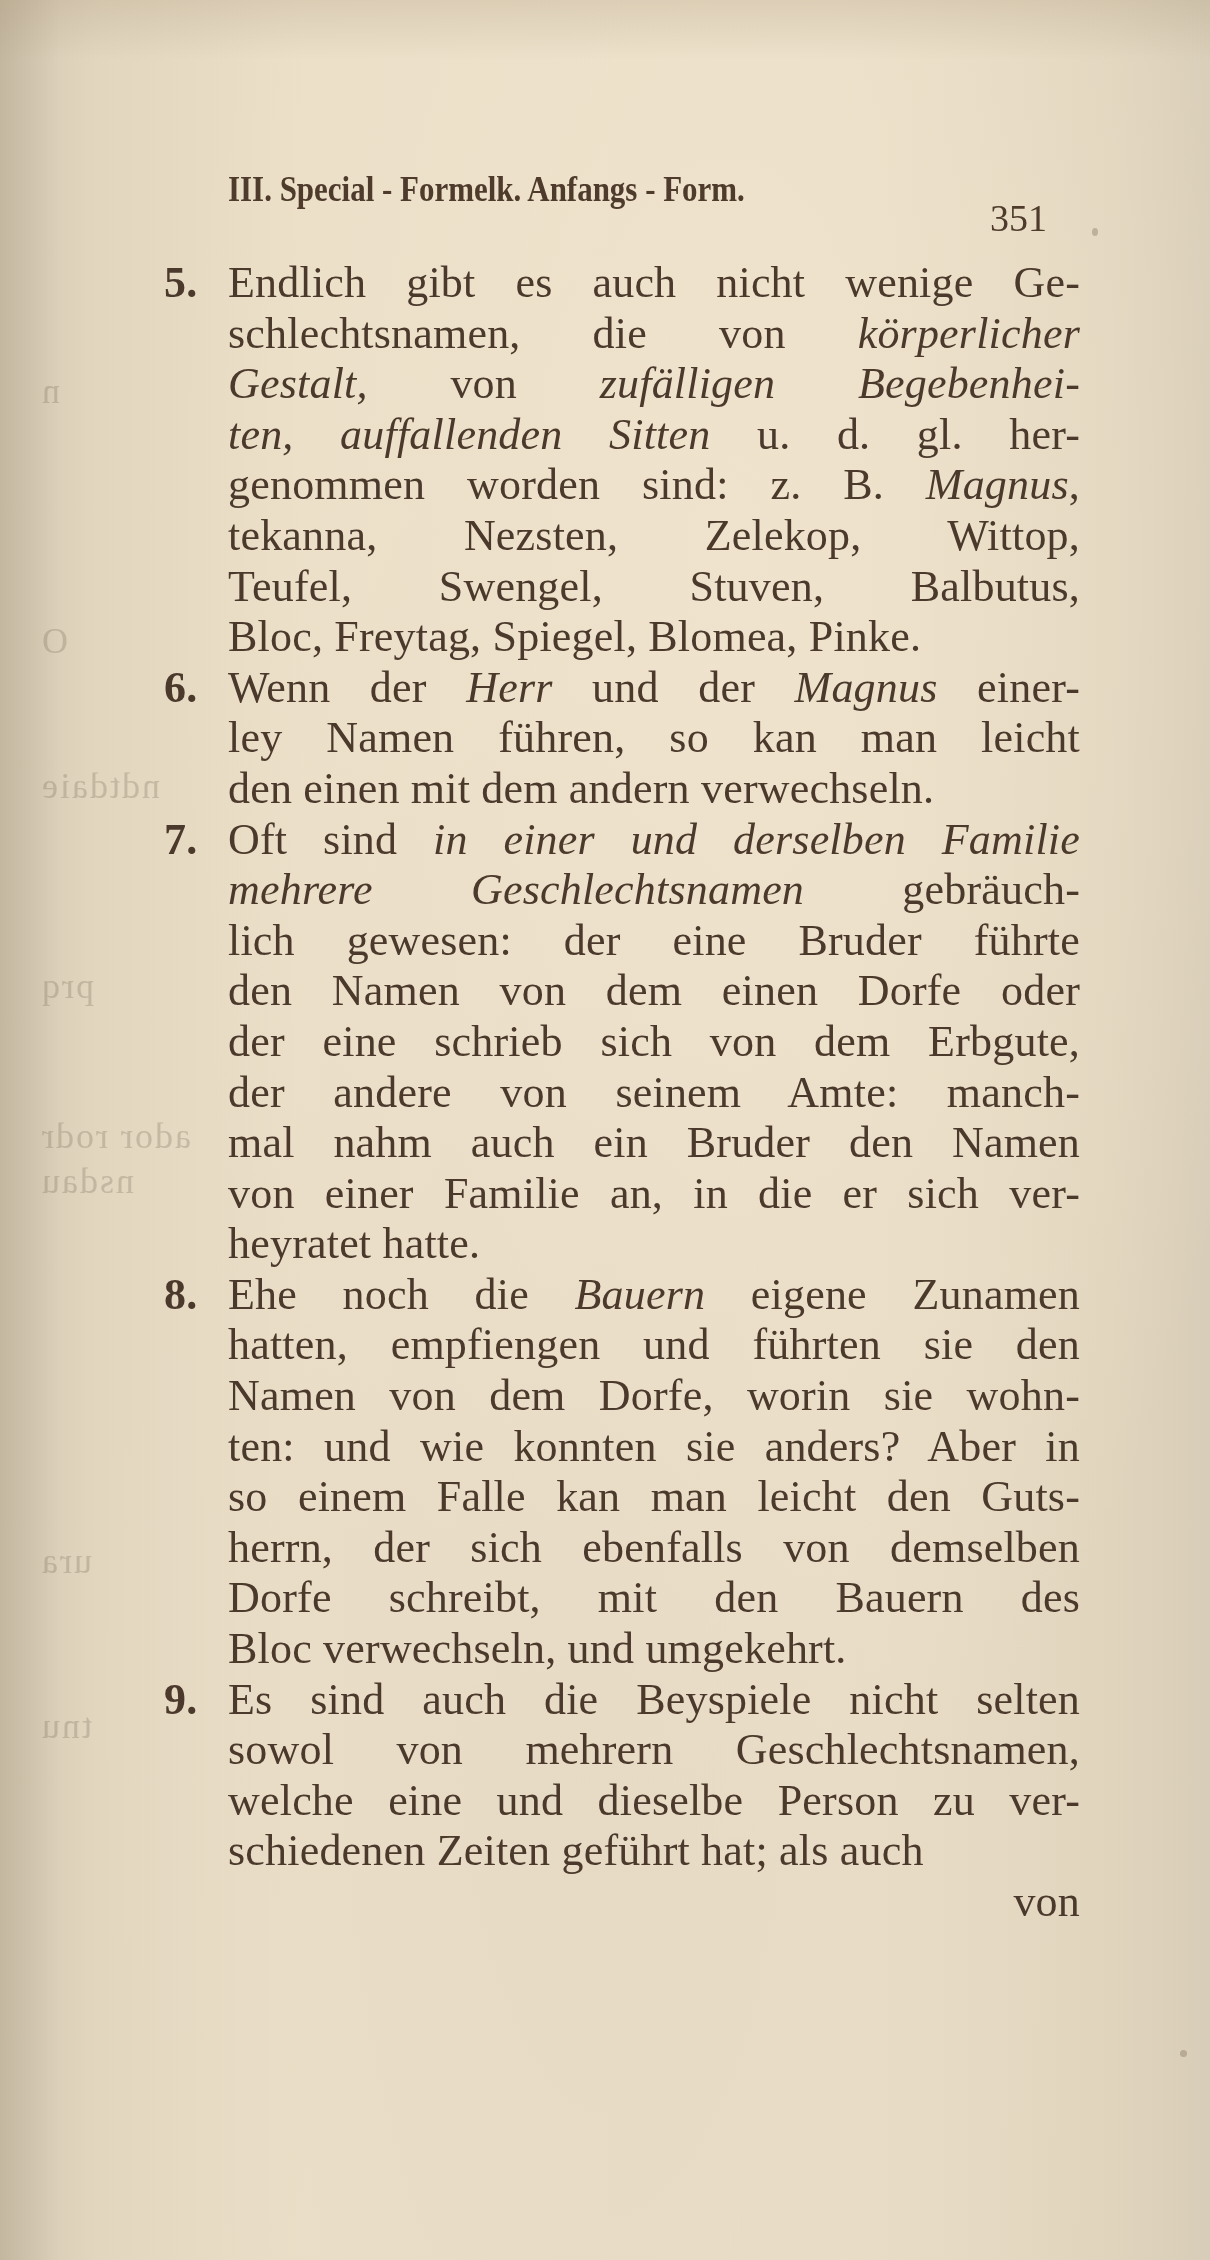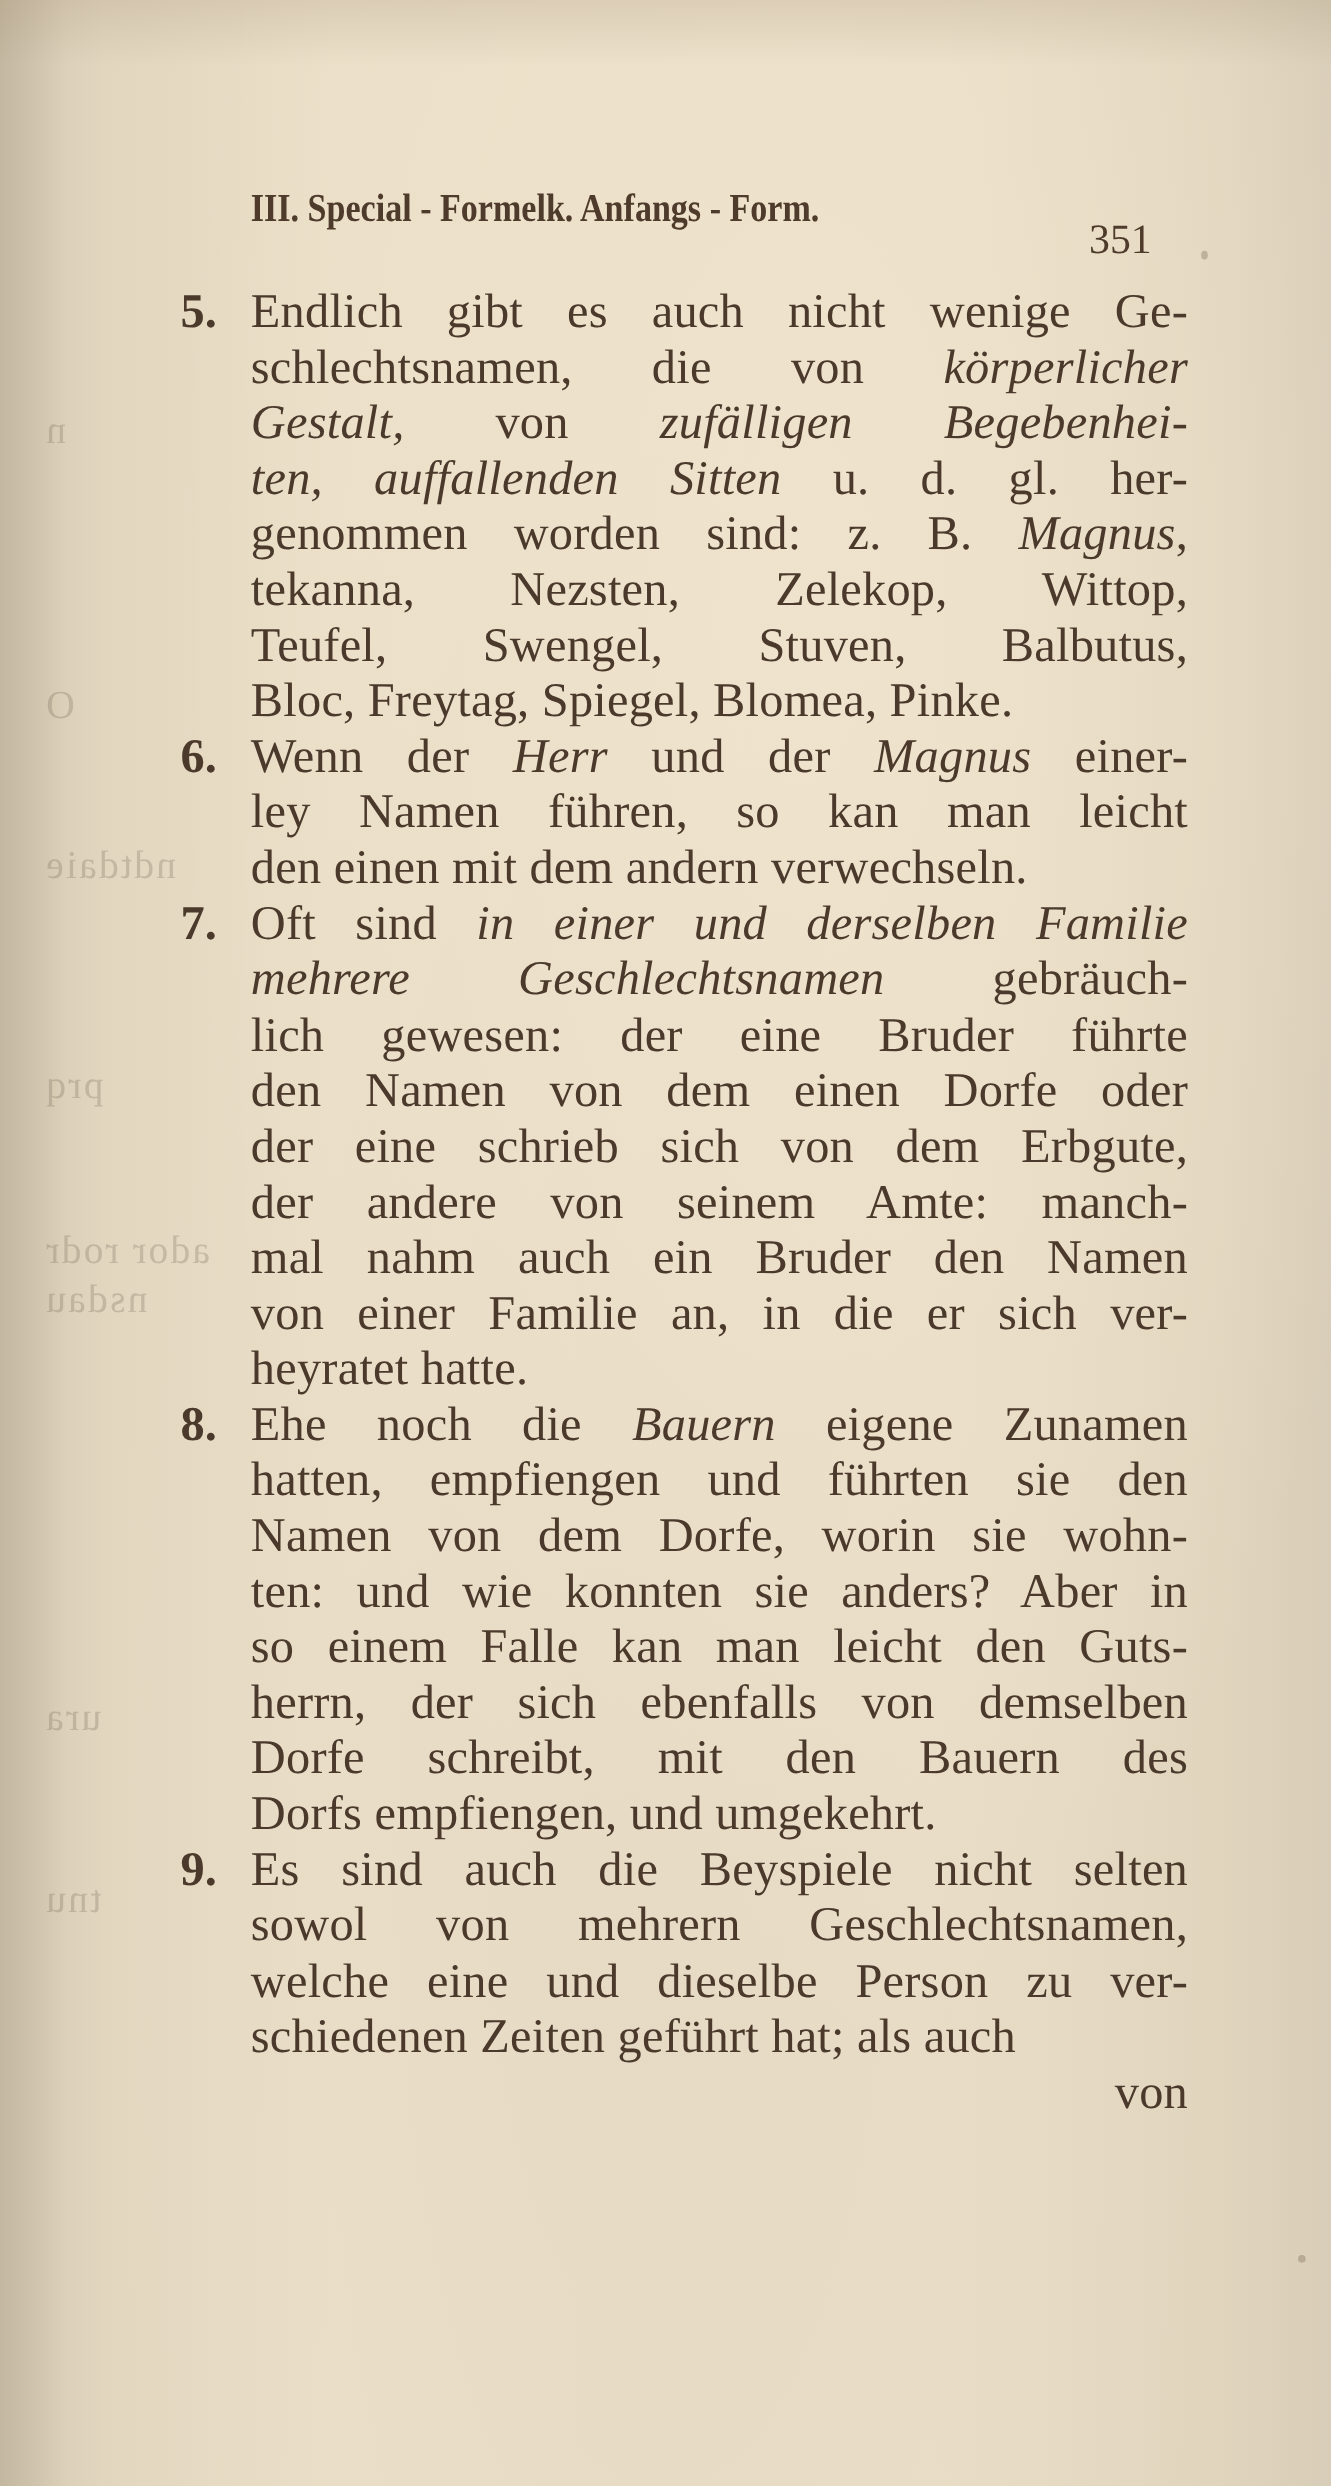--- a/index.html
+++ b/index.html
@@ -149,21 +149,21 @@
         <div class="line last"><span>heyratet hatte.</span></div>
       </div>
       <div class="item">
         <div class="line"><span class="num">8.</span><span>Ehe noch die </span><span class="it">Bauern</span><span> eigene Zunamen</span></div>
         <div class="line"><span>hatten,  empfiengen und führten sie den</span></div>
         <div class="line"><span>Namen von dem Dorfe, worin sie wohn-</span></div>
         <div class="line"><span>ten: und wie konnten sie anders? Aber in</span></div>
         <div class="line"><span>so einem Falle kan man leicht den Guts-</span></div>
         <div class="line"><span>herrn,  der sich ebenfalls von demselben</span></div>
         <div class="line"><span>Dorfe schreibt,  mit den Bauern des</span></div>
-        <div class="line last"><span>Dorfs empfiengen,  und umgekehrt.</span></div>
+        <div class="line last"><span>Bloc verwechseln,  und umgekehrt.</span></div>
       </div>
       <div class="item">
         <div class="line"><span class="num">9.</span><span>Es sind auch die Beyspiele nicht selten</span></div>
         <div class="line"><span>sowol von mehrern Geschlechtsnamen,</span></div>
         <div class="line"><span>welche eine und dieselbe Person zu ver-</span></div>
         <div class="line last"><span>schiedenen Zeiten geführt hat;  als auch</span></div>
       </div>
       <div class="line right">von</div>
     </div>
 </div>

